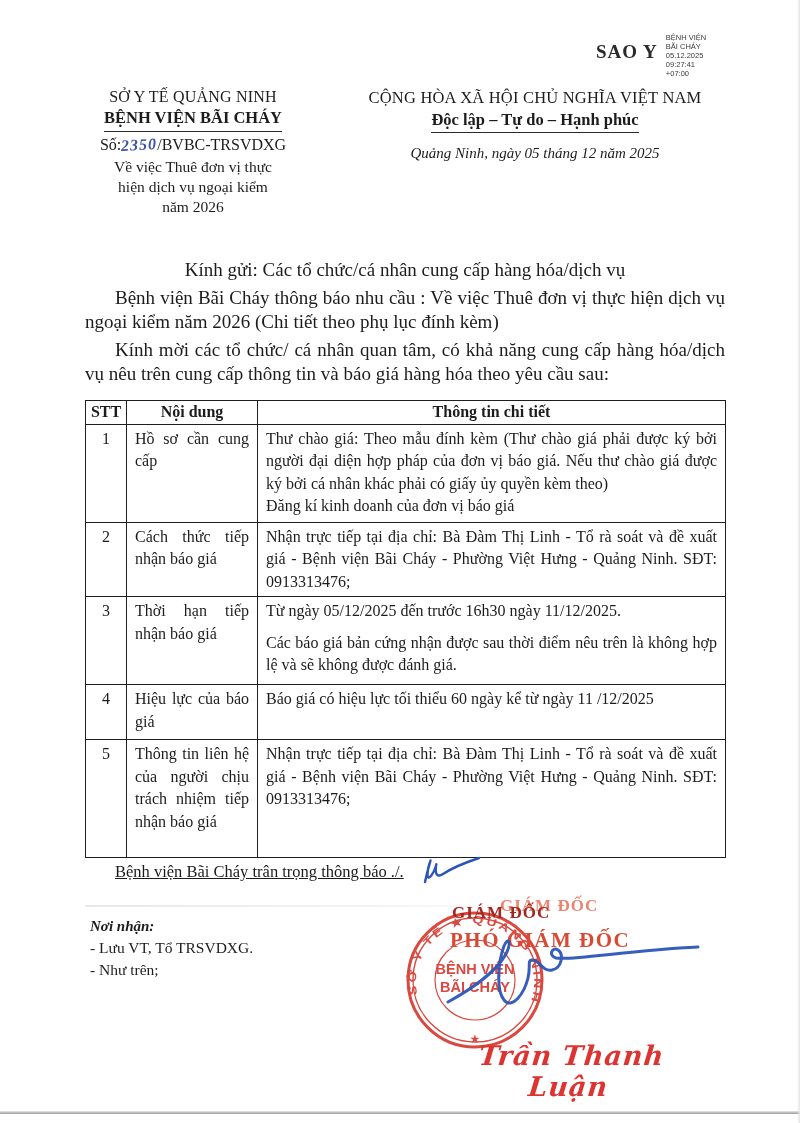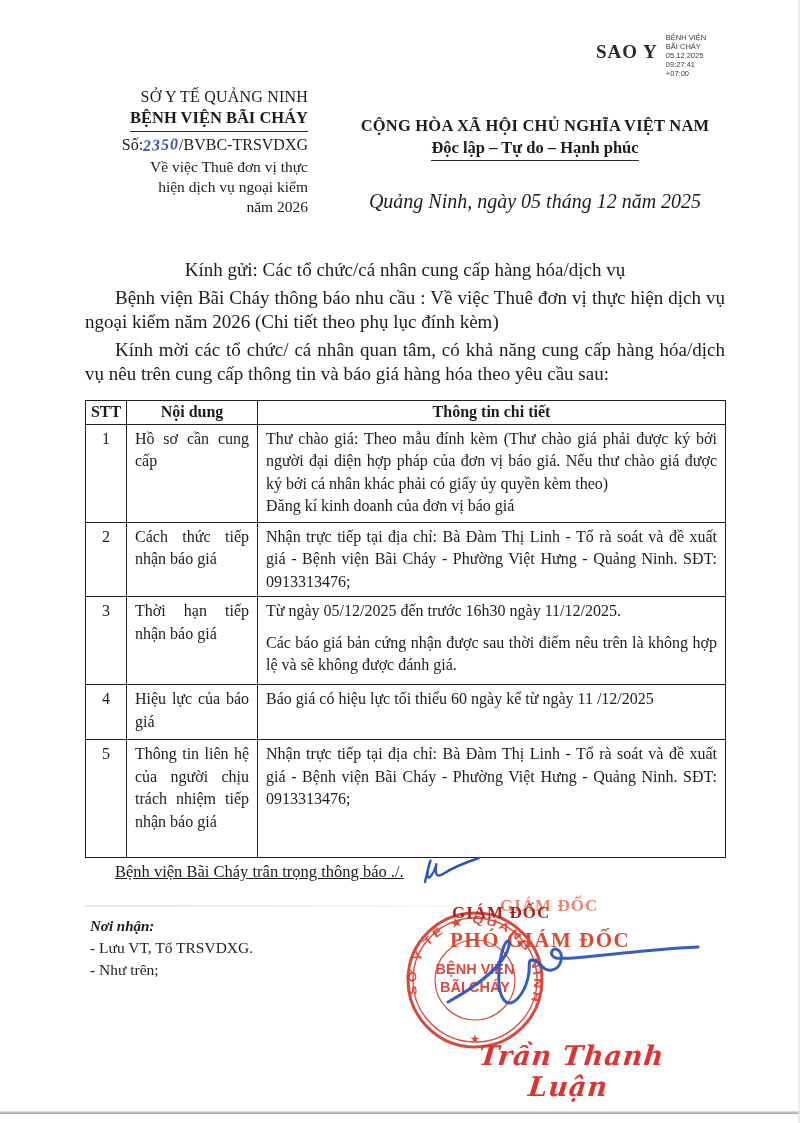--- a/index.html
+++ b/index.html
@@ -6,30 +6,30 @@
   body{
     width:800px;height:1123px;position:relative;background:#ffffff;
     font-family:"Liberation Serif", serif;color:#1c1c1c;overflow:hidden;
   }
   .abs{position:absolute;}
   
   .saoy{left:596px;top:33px;width:200px;display:flex;gap:8px;align-items:flex-start;}
   .saoy-main{font-weight:bold;font-size:19px;letter-spacing:1px;color:#2a2a2a;margin-top:8px;}
   .saoy-meta{font-size:7.5px;line-height:9px;color:#3a3a3a;font-family:"Liberation Sans",sans-serif;}
   
-  .hdr-left{left:78px;top:88px;width:230px;text-align:right;}
+  .hdr-left{left:78px;top:88px;width:230px;text-align:center;}
   .hdr-left .dept{font-size:16px;letter-spacing:.2px;}
   .hdr-left .org{font-size:16.5px;font-weight:bold;margin-top:2px;display:inline-block;border-bottom:1.5px solid #2a2a2a;padding-bottom:3px;}
   .hdr-left .num{font-size:16px;margin-top:4px;}
   .hand-blue{color:#3c52a8;font-style:italic;font-weight:bold;letter-spacing:1px;display:inline-block;transform:rotate(-3deg);}
   .hdr-left .subj{font-size:15.5px;line-height:20px;margin-top:3px;}
   .hdr-right{left:335px;top:88px;width:400px;text-align:center;}
-  .hdr-right .nat{font-size:16.5px;font-weight:bold;letter-spacing:.2px;margin-top:28px;}
+  .hdr-right .nat{font-size:16.5px;font-weight:normal;letter-spacing:.2px;}
   .hdr-right .motto{font-size:16.5px;font-weight:bold;display:inline-block;border-bottom:1.8px solid #2a2a2a;padding-bottom:2px;margin-top:2px;}
-  .hdr-right .dateline{font-size:20px;font-style:italic;margin-top:29px;}
+  .hdr-right .dateline{font-size:15px;font-style:italic;margin-top:12px;}
   
   .body-block{left:85px;width:640px;font-size:19px;line-height:24px;}
   .salutation{top:258px;text-align:center;}
   .para{text-align:justify;text-indent:30px;}
   .p1{top:286px;}
   .p2{top:338px;}
   
   table.doc{left:85px;top:400px;width:640px;border-collapse:collapse;table-layout:fixed;position:absolute;}
   table.doc td,table.doc th{border:1.6px solid #1e1e1e;vertical-align:top;font-size:16px;line-height:22.5px;padding:3px 8px;}
   table.doc th{font-weight:bold;text-align:center;padding:0 4px;}

